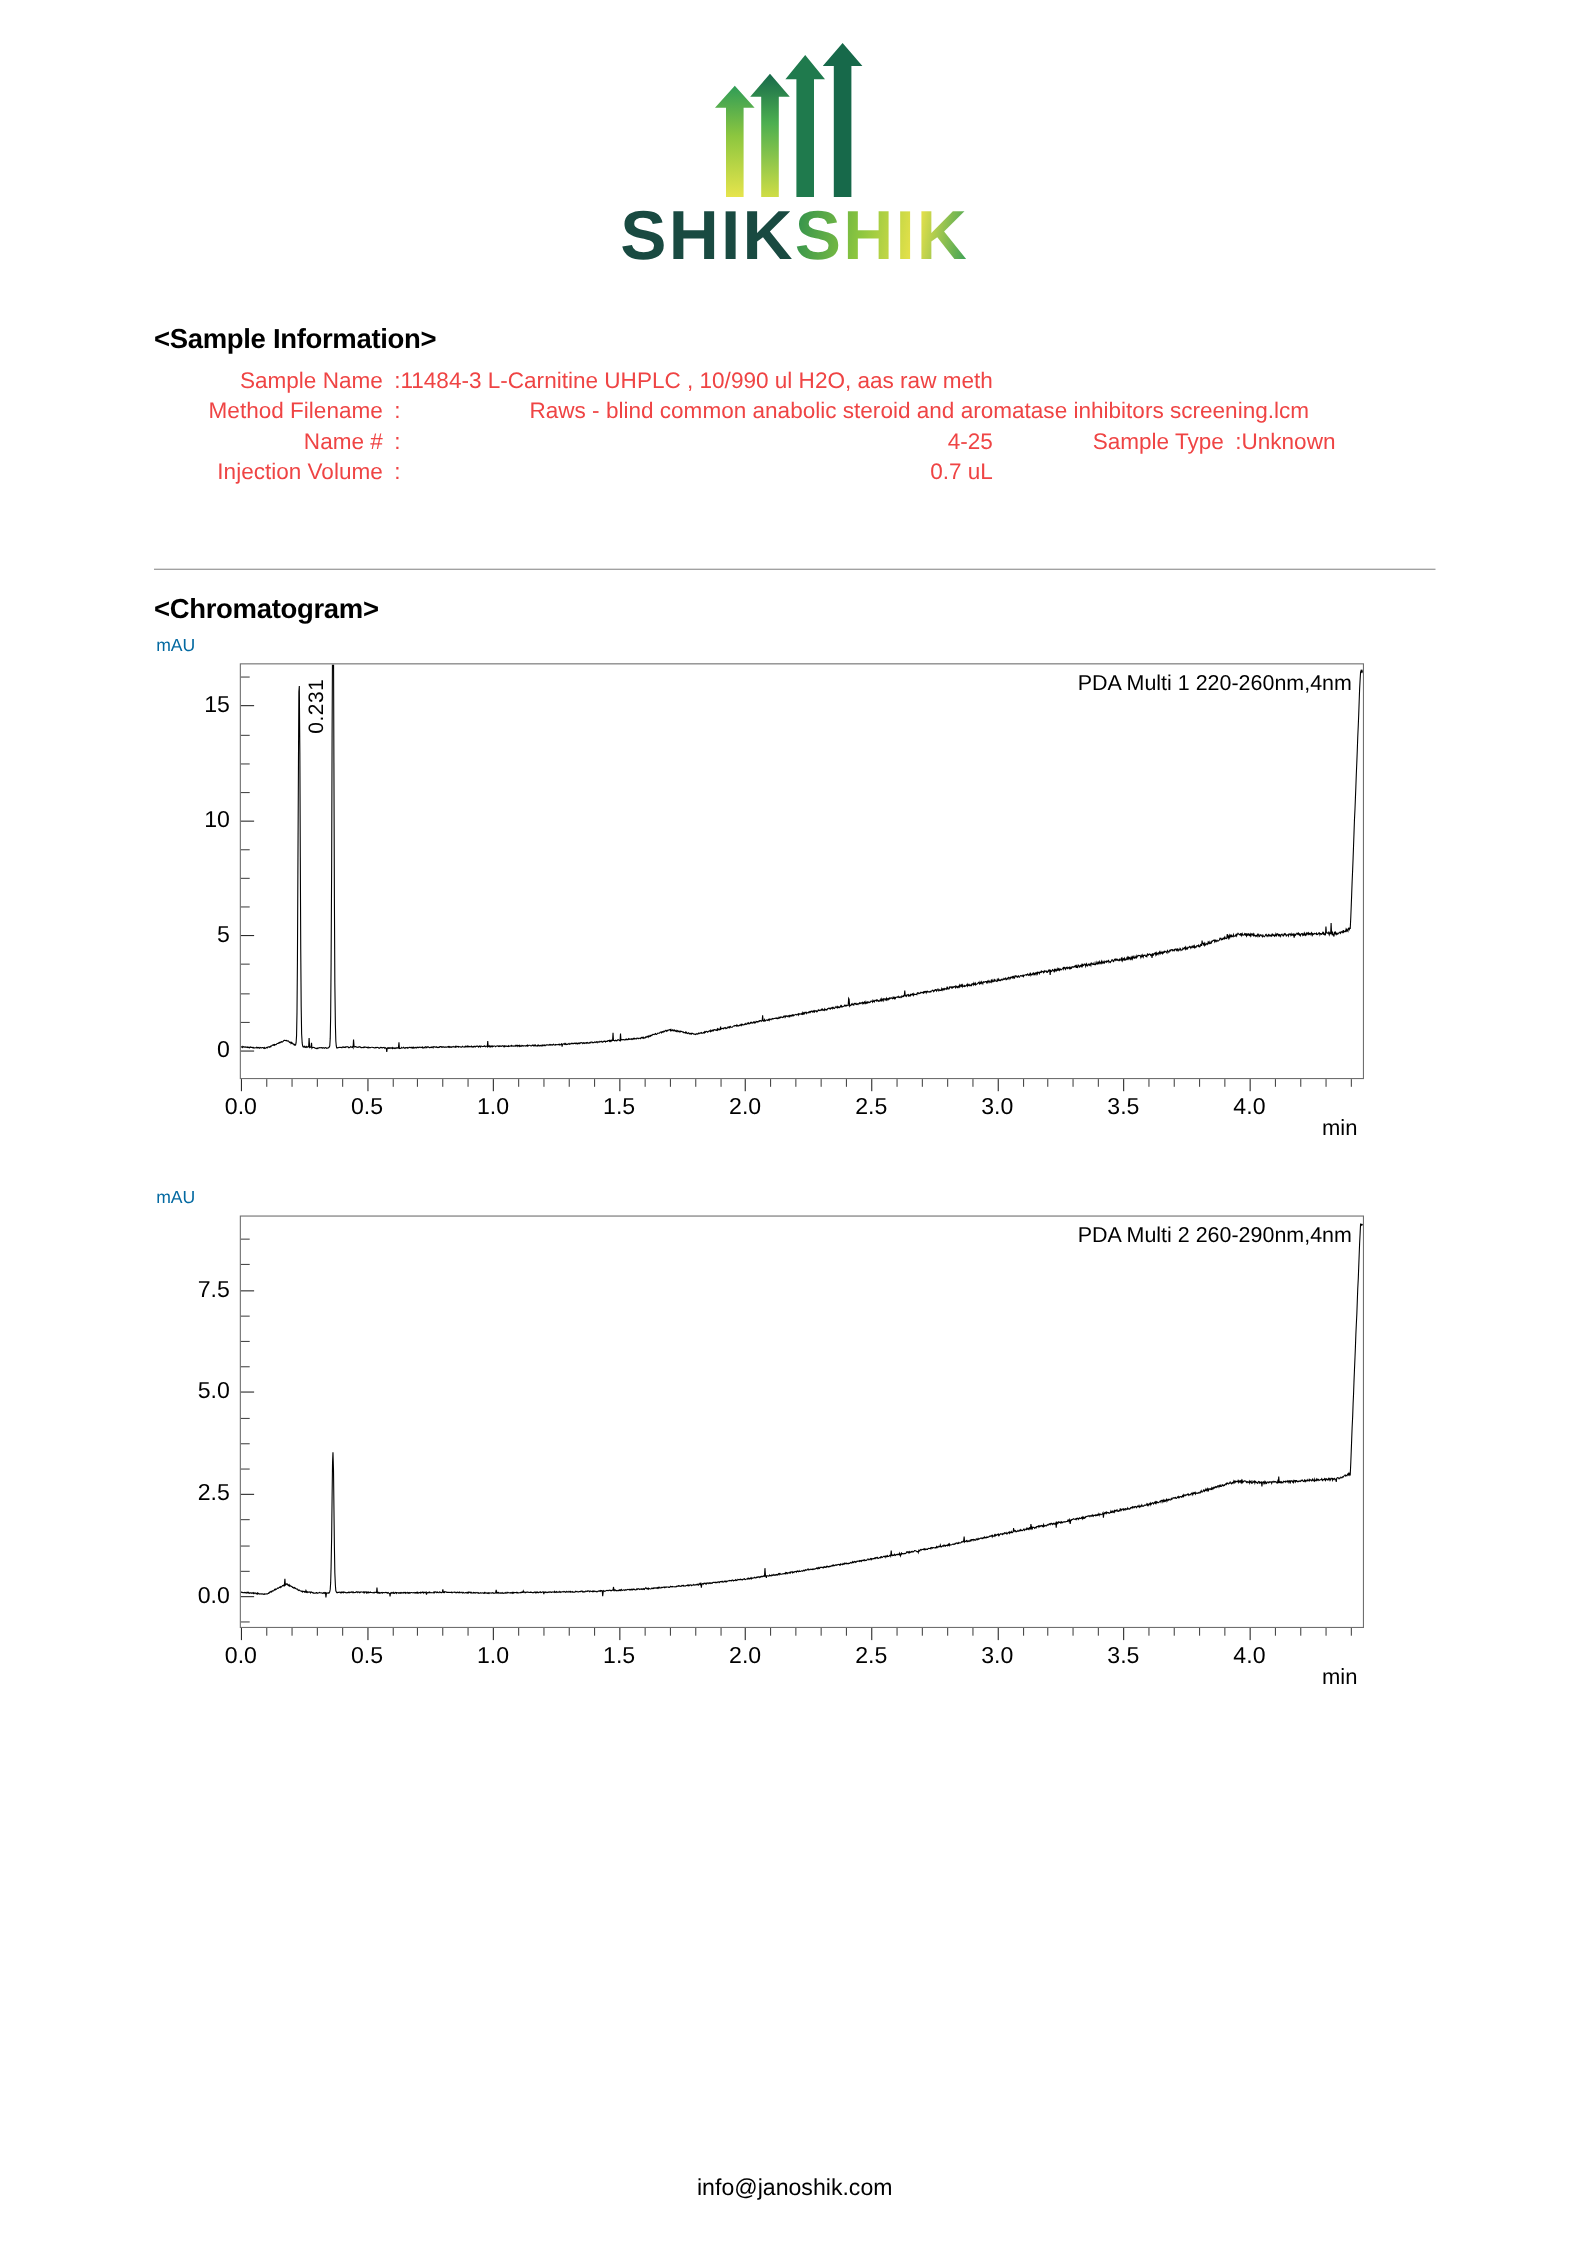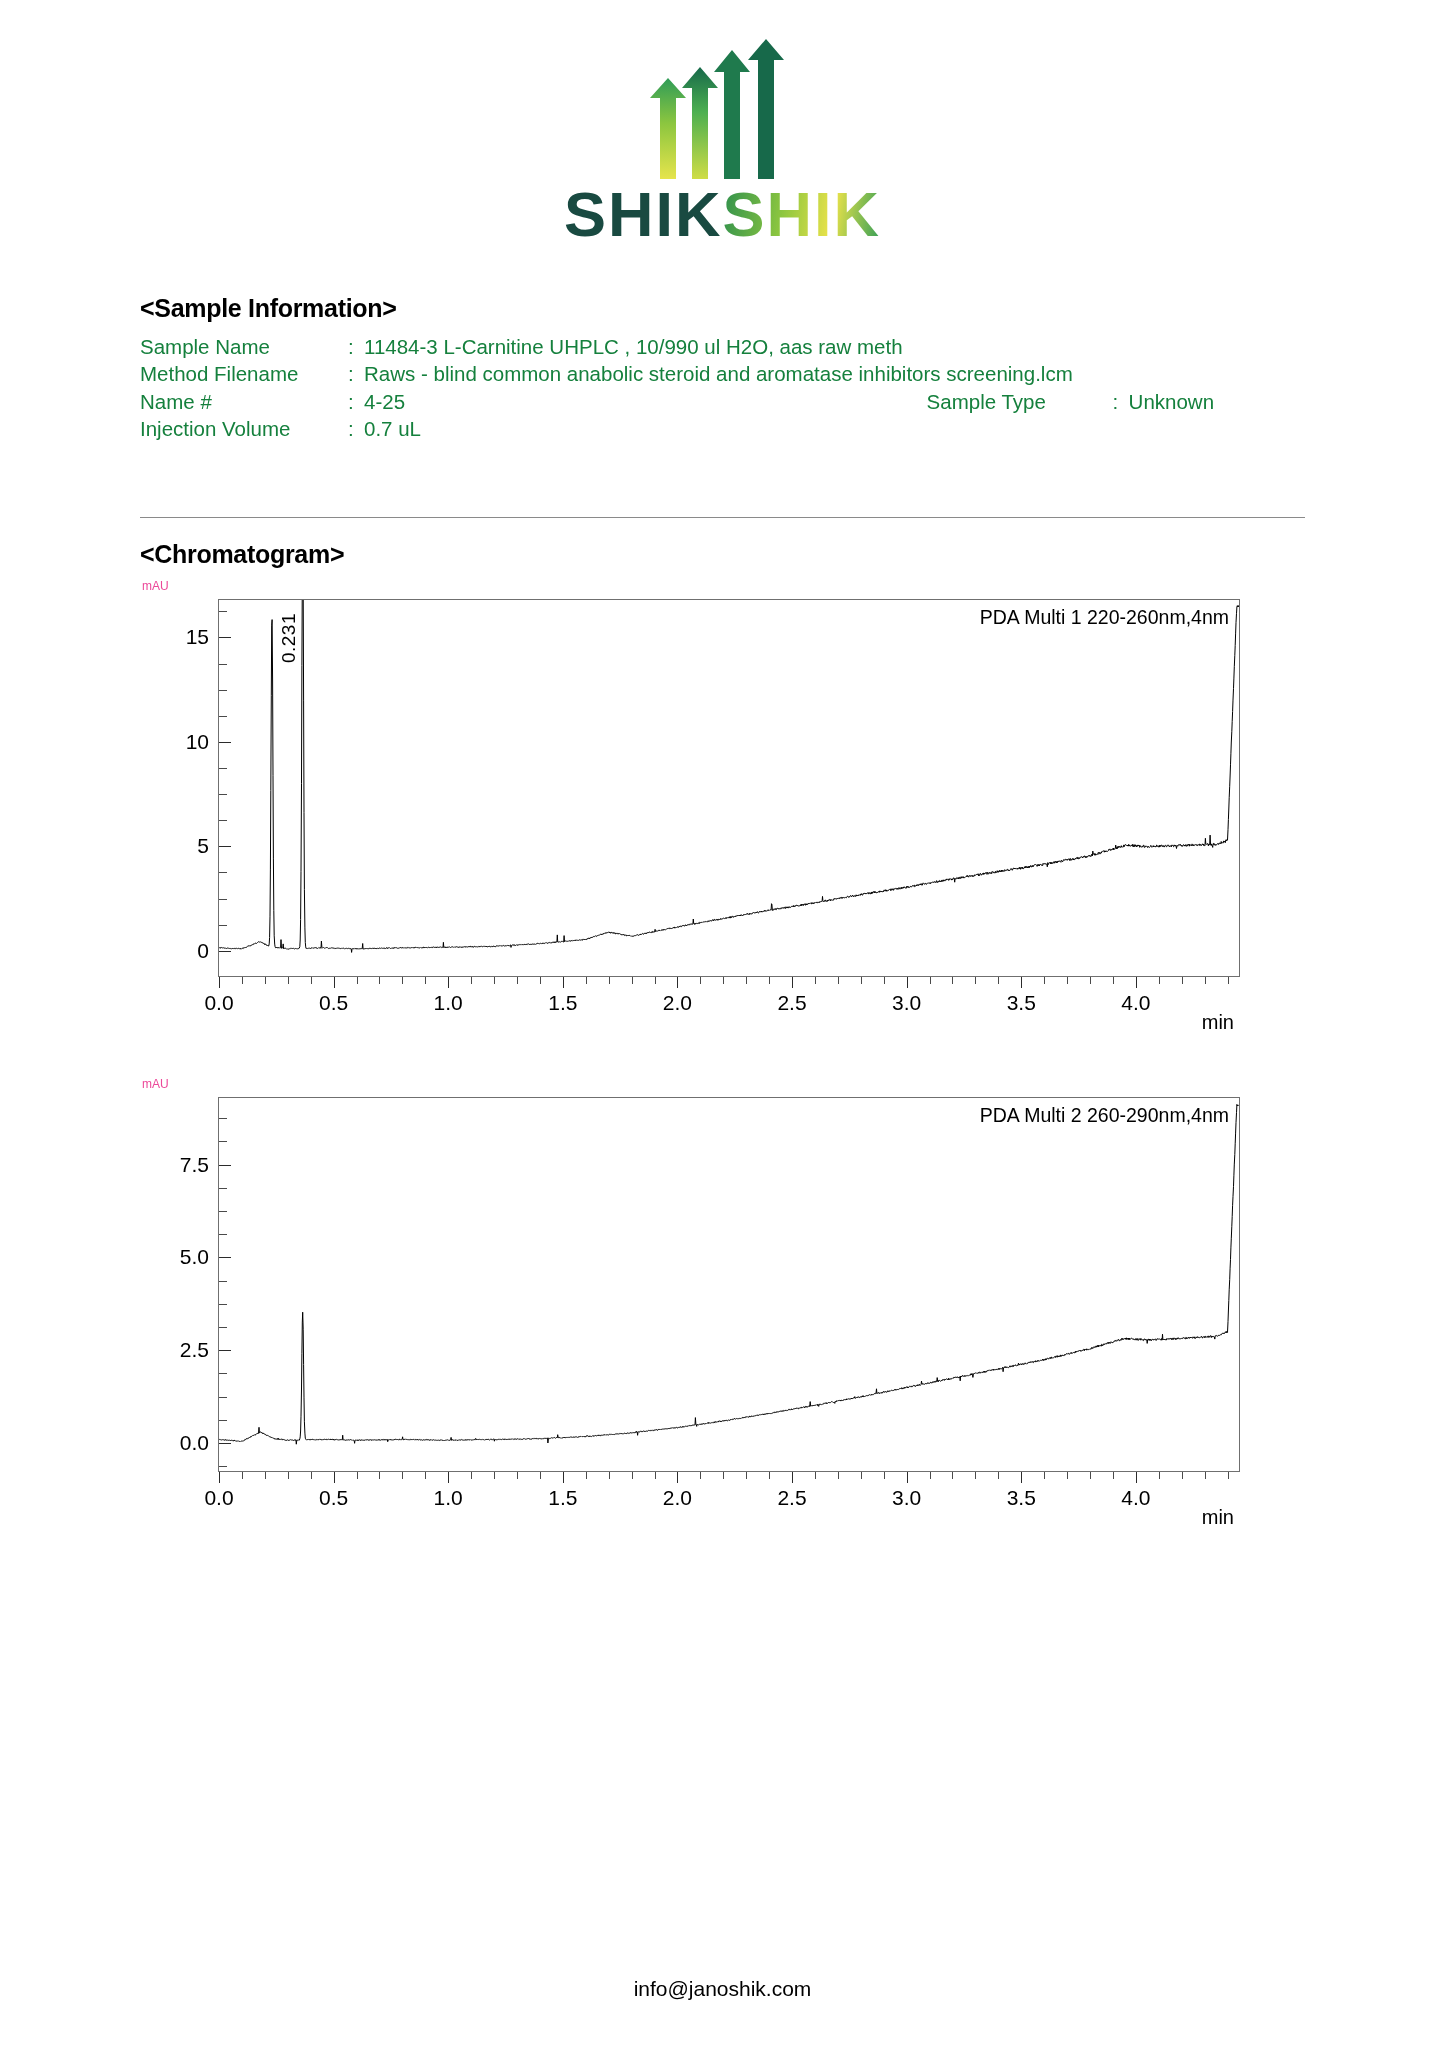--- a/index.html
+++ b/index.html
@@ -48,42 +48,43 @@
     color: #000;
     margin: 0 0 10px 0;
     letter-spacing: -0.3px;
   }
   #sample-section { margin-top: 48px; }
 
   
   .info-table {
     border-collapse: collapse;
     font-size: 20.5px;
-    color: #15803d;
+    color: #ef4444;
     line-height: 1.34;
+    text-align: right;
   }
   .info-table td { padding: 0; vertical-align: top; white-space: nowrap; }
   .c-label { width: 208px; }
   .c-colon { width: 16px; }
   .c-val   { padding-right: 24px !important; }
   .c-label2 { width: 186px; }
   .c-colon2 { width: 16px; }
 
   
   .divider {
     height: 1px;
     background: #8a8a8a;
     margin: 74px 0 22px 0;
   }
 
   
   .chrom-block { margin-top: 4px; }
   .axis-unit {
-    font-size: 12px;
-    color: #ec4899;
+    font-size: 16px;
+    color: #0369a1;
     margin: 0 0 6px 2px;
   }
   .plot-row { display: flex; align-items: stretch; }
   .ylabels {
     width: 78px;
     position: relative;
   }
   .ylabels span {
     position: absolute;
     right: 9px;

